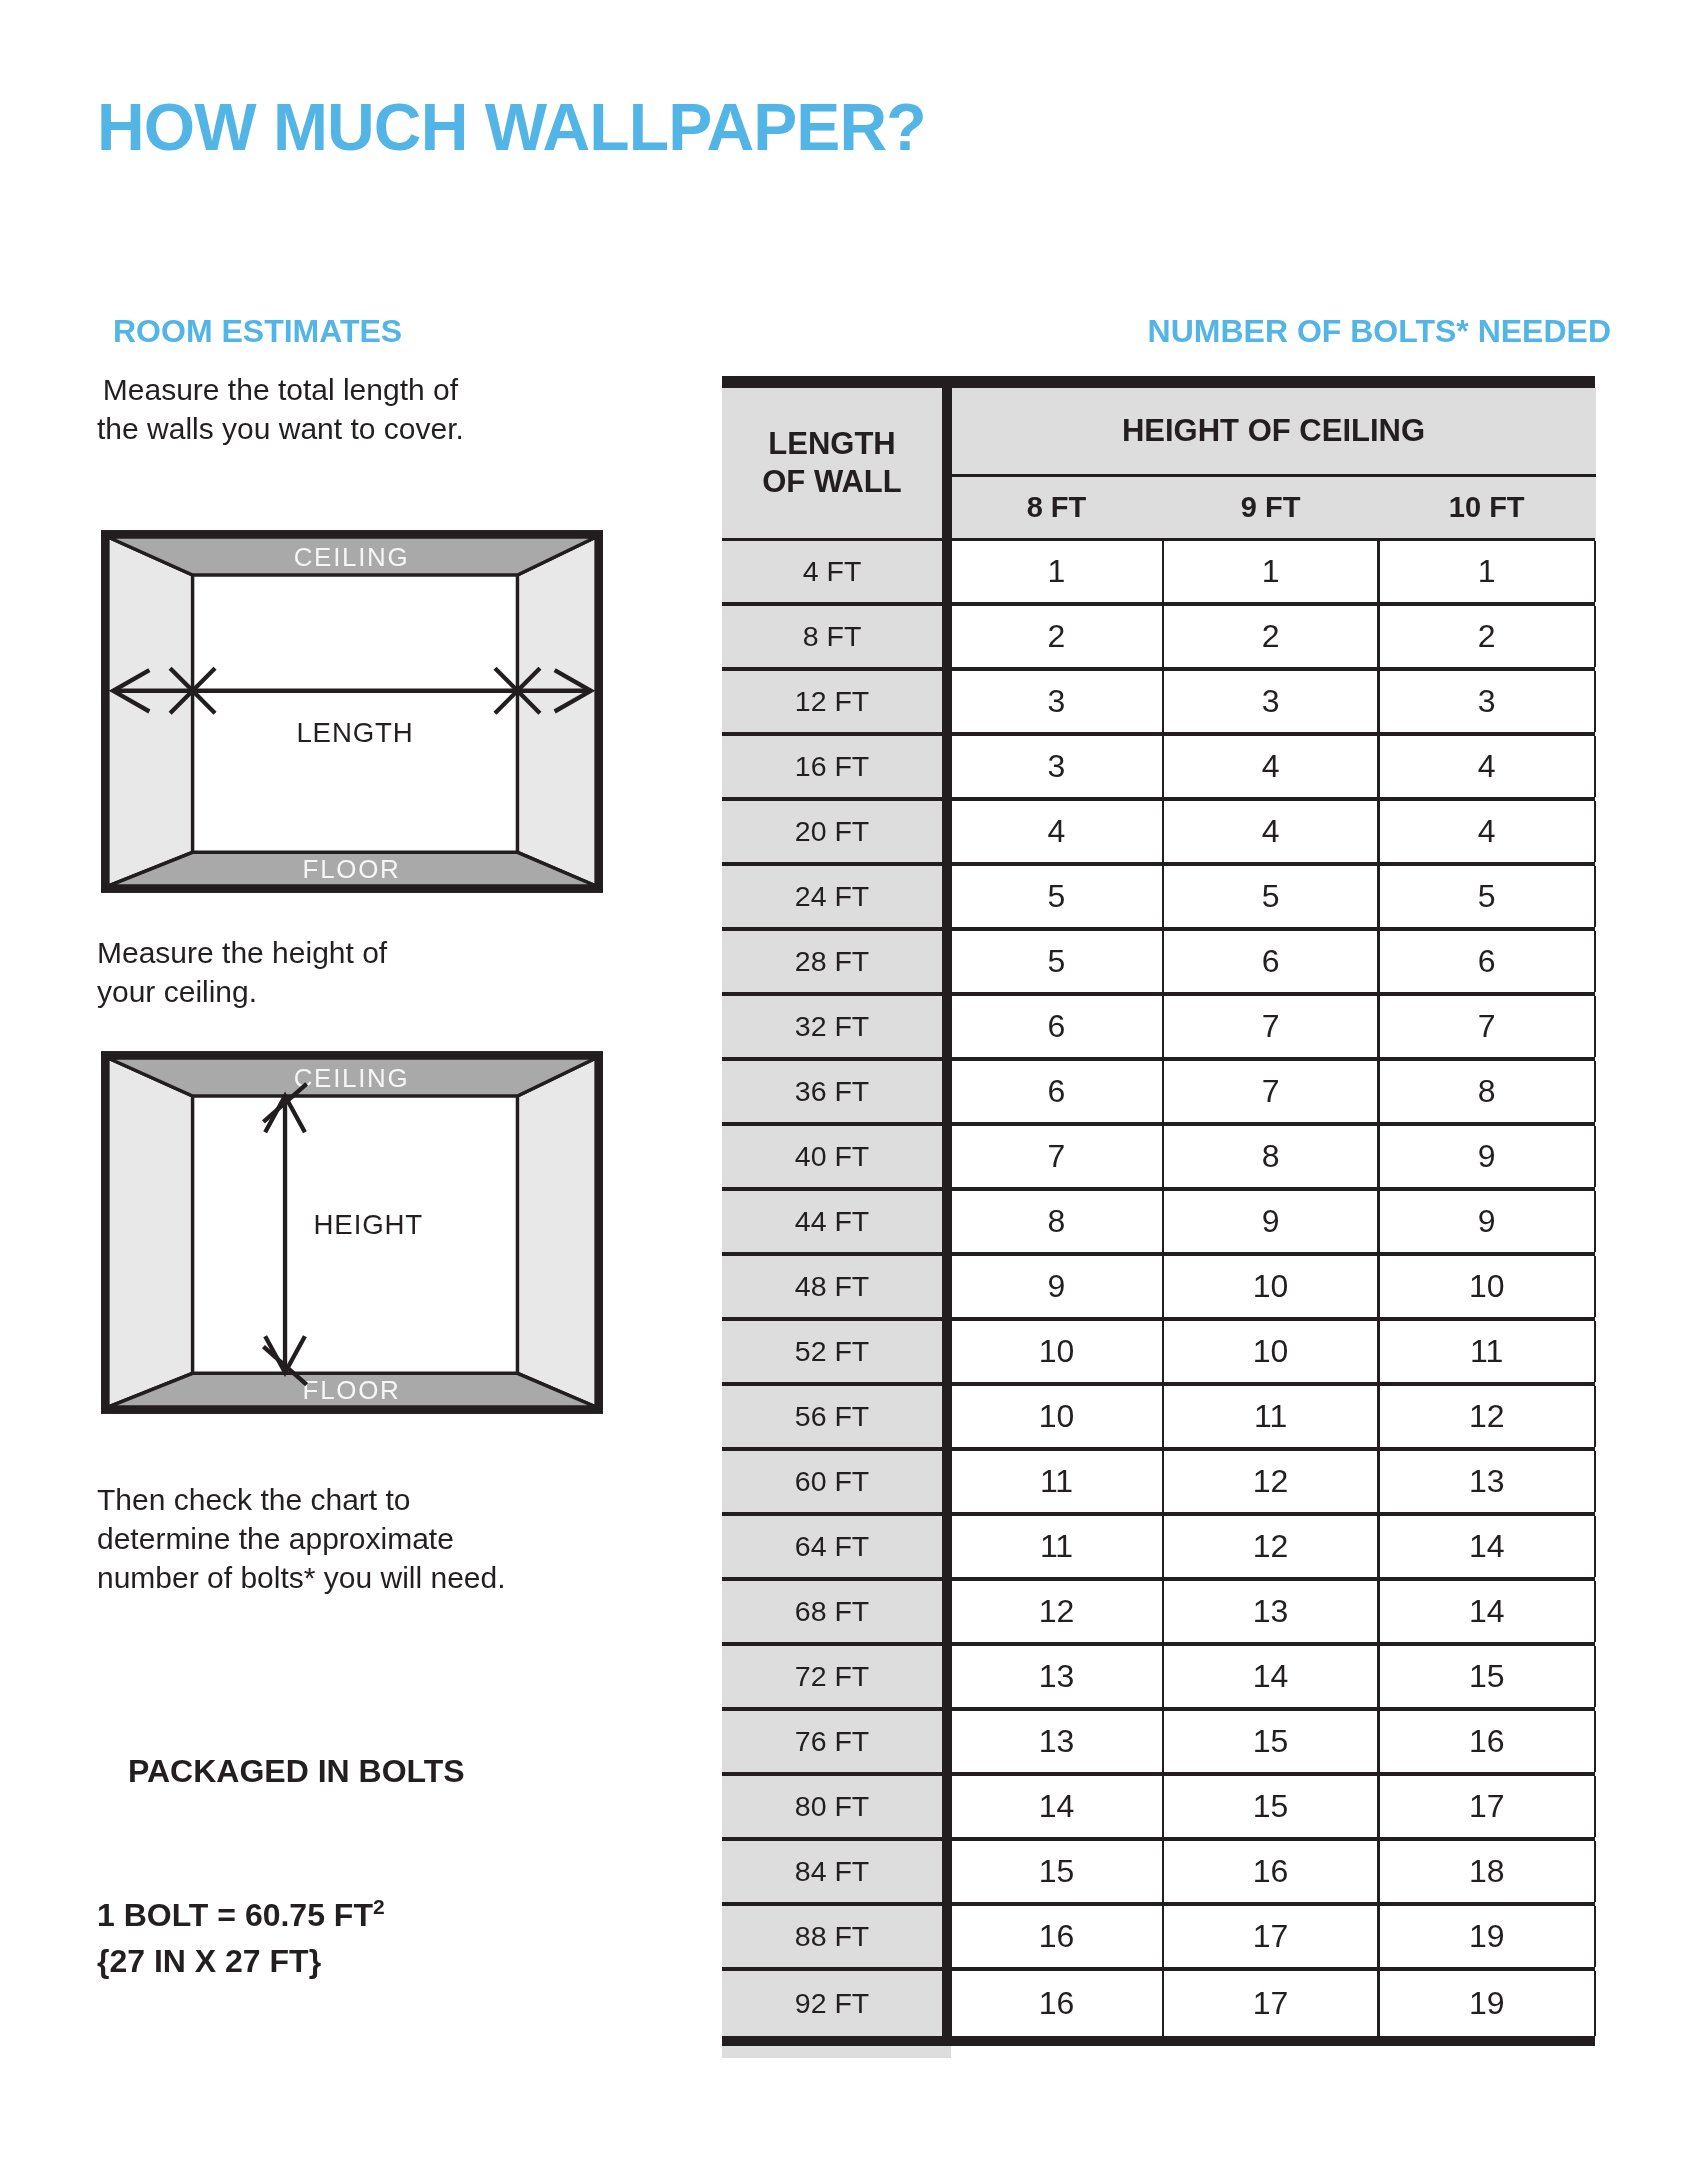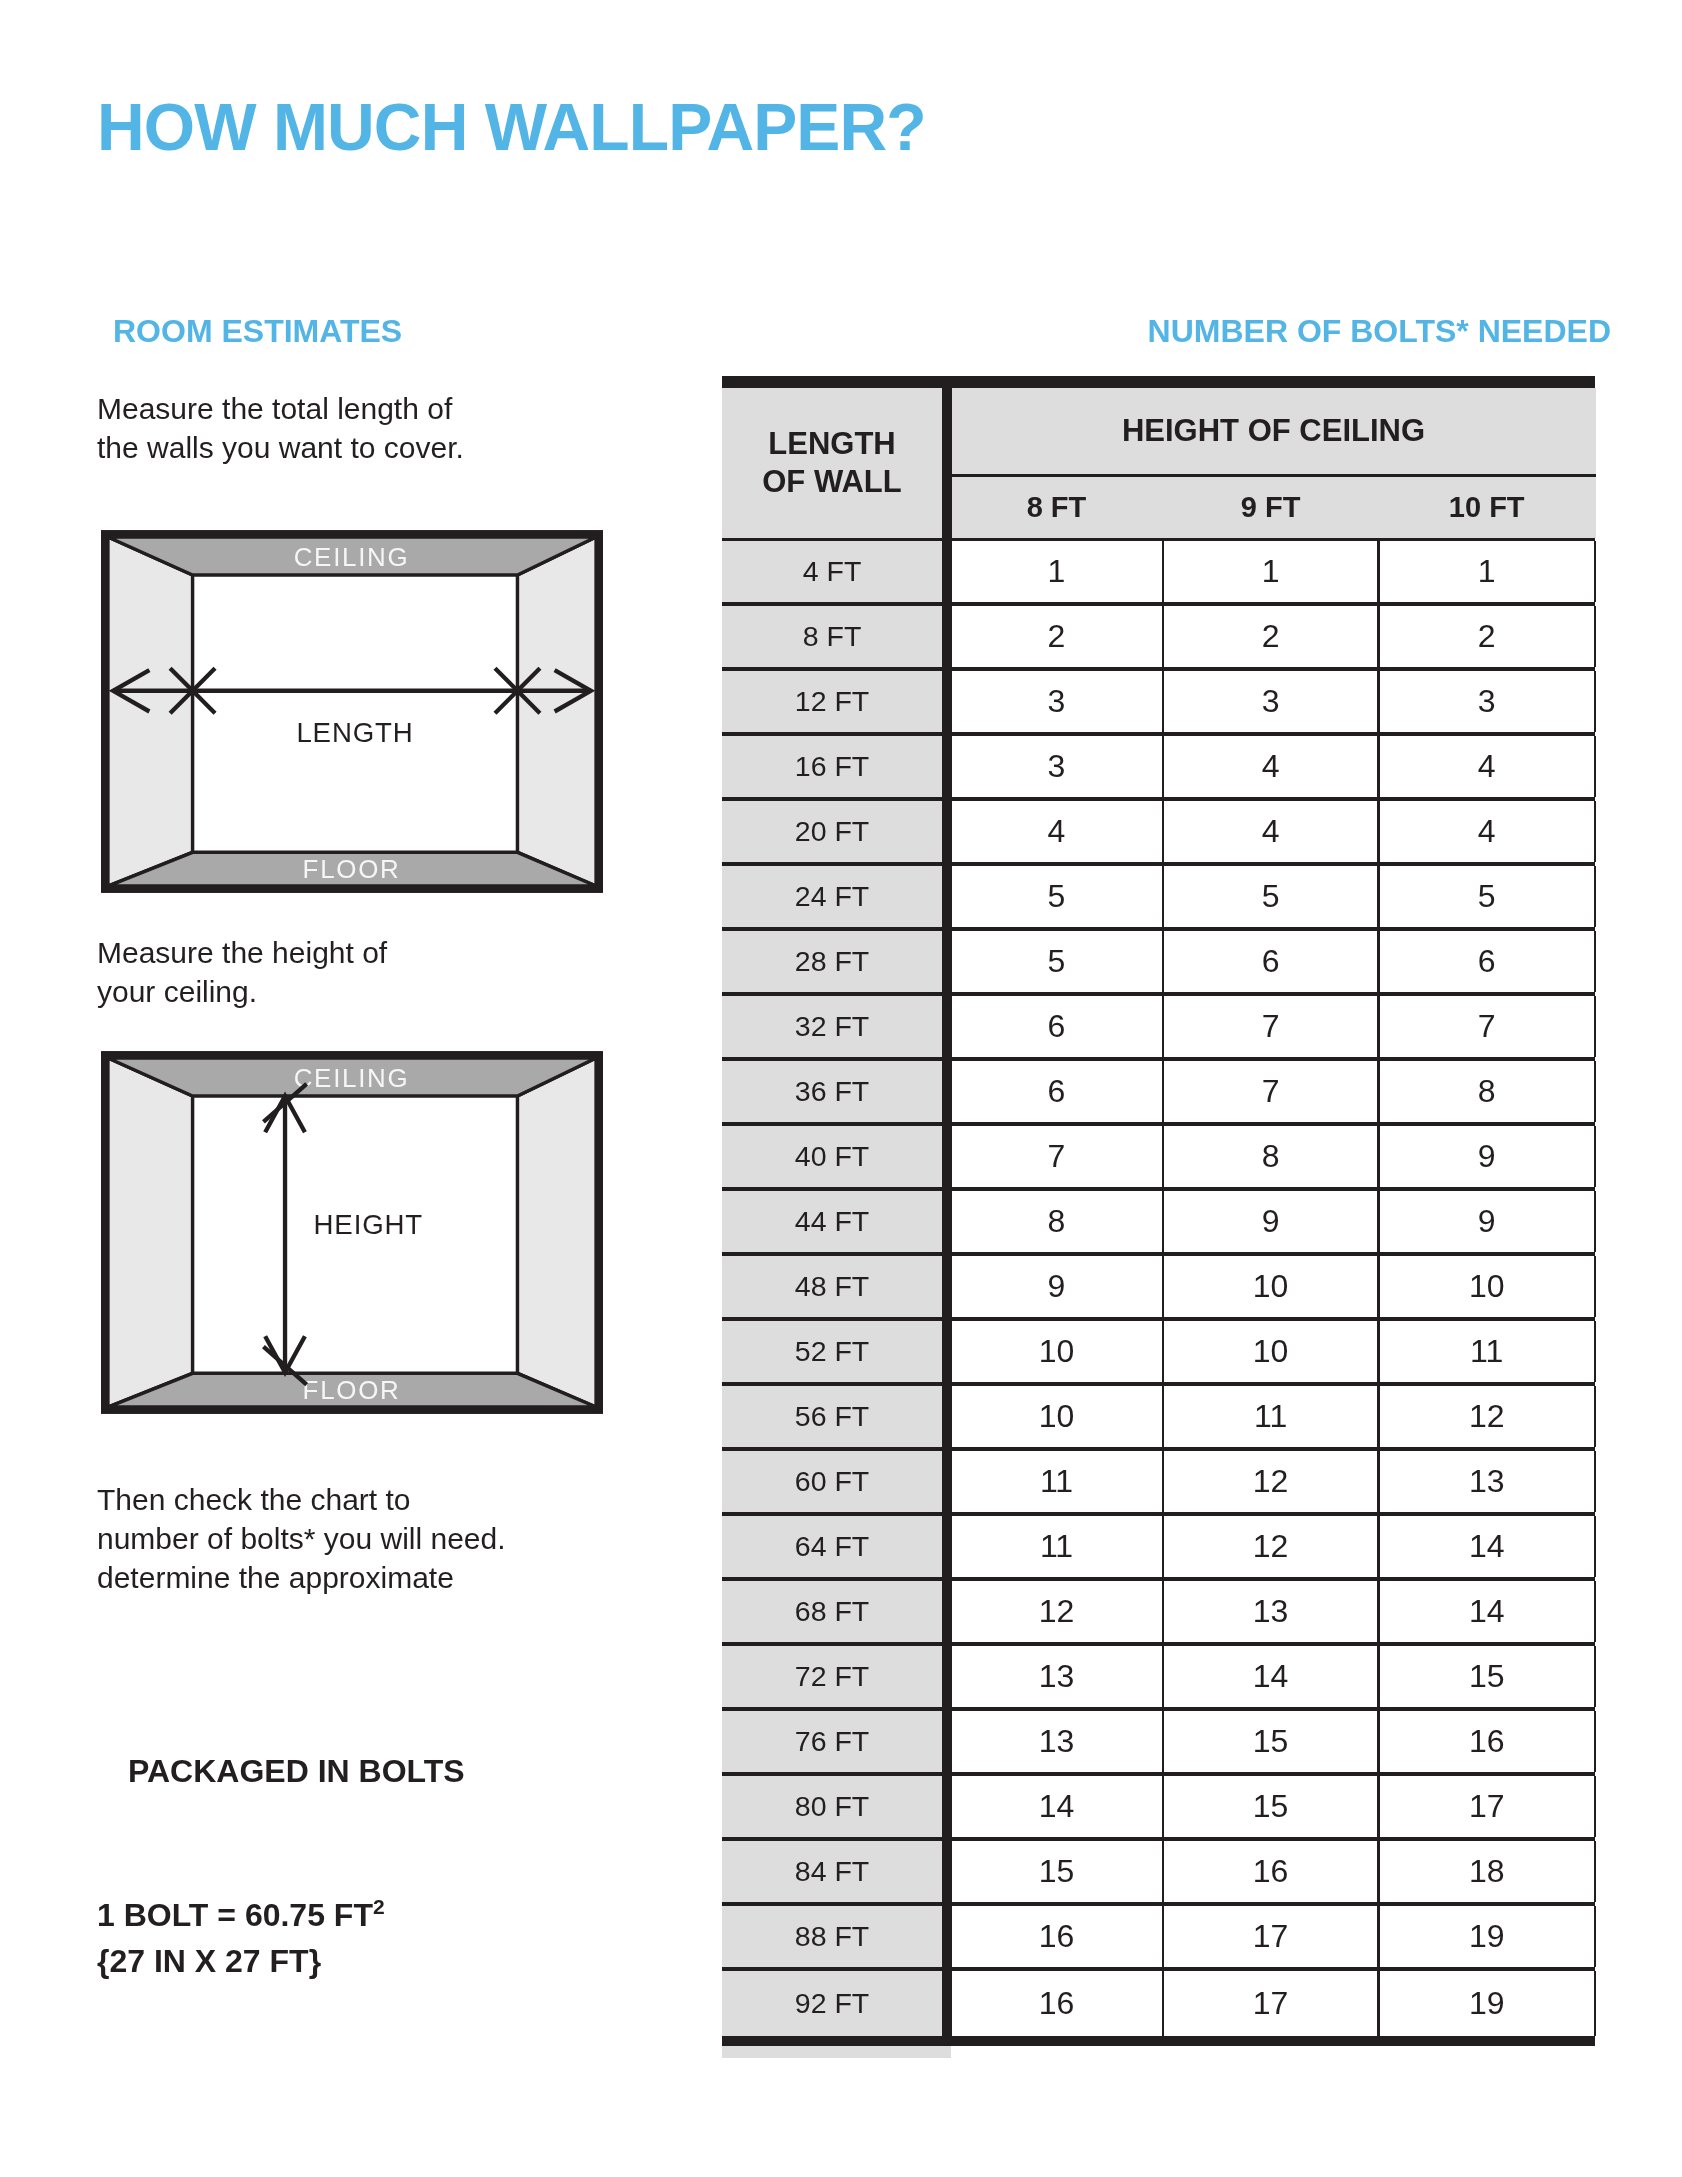--- a/index.html
+++ b/index.html
@@ -16,21 +16,21 @@
   .page{position:relative;width:1683px;height:2177px;background:#fff;overflow:hidden;}
 
   .title{position:absolute;left:97px;top:89px;font-size:66px;font-weight:700;
          letter-spacing:-0.9px;color:var(--blue);white-space:nowrap;}
 
   .sec-head{position:absolute;font-size:32px;font-weight:700;color:var(--blue);white-space:nowrap;margin-left:16px;}
   .sec-head.left-head{left:97px;top:313px;}
   .sec-head.table-head{left:722px;top:313px;width:873px;text-align:right;}
 
   .para{position:absolute;left:97px;font-size:30px;line-height:39px;color:var(--ink);}
-  .para1{top:389px;}
+  .para1{top:370px;text-align:center;}
   .para2{top:933px;}
   .para3{top:1480px;}
 
   .footnote{position:absolute;left:97px;top:1748px;font-size:32px;font-weight:700;line-height:47px;}
   .footnote .indent{padding-left:31px;}
   .boltinfo{position:absolute;left:97px;top:1892px;font-size:32px;font-weight:700;line-height:46px;}
   .boltinfo sup{font-size:21px;vertical-align:super;line-height:0;}
 
   .diagram{position:absolute;left:101px;}
   .diagram.d1{top:530px;}
@@ -118,22 +118,22 @@
       <path d="M190,94 L213,52 L236,94"></path>
       <path d="M188,82 L238,38"></path>
       <path d="M190,330 L213,372 L236,330"></path>
       <path d="M188,342 L238,386"></path>
     </g>
     <text class="dlabel-ink" x="246" y="212" text-anchor="start">HEIGHT</text>
   </svg>
 
   <div class="para para3">
     <div>Then check the chart to</div>
+    <div>determine the approximate</div>
     <div>number of bolts* you will need.</div>
-    <div>determine the approximate</div>
   </div>
 
   <div class="footnote">
     <div class="indent">PACKAGED IN BOLTS</div>
   </div>
 
   <div class="boltinfo">
     <div><span>1 BOLT = 60.75 FT</span><sup>2</sup></div>
     <div>{27 IN X 27 FT}</div>
   </div>

